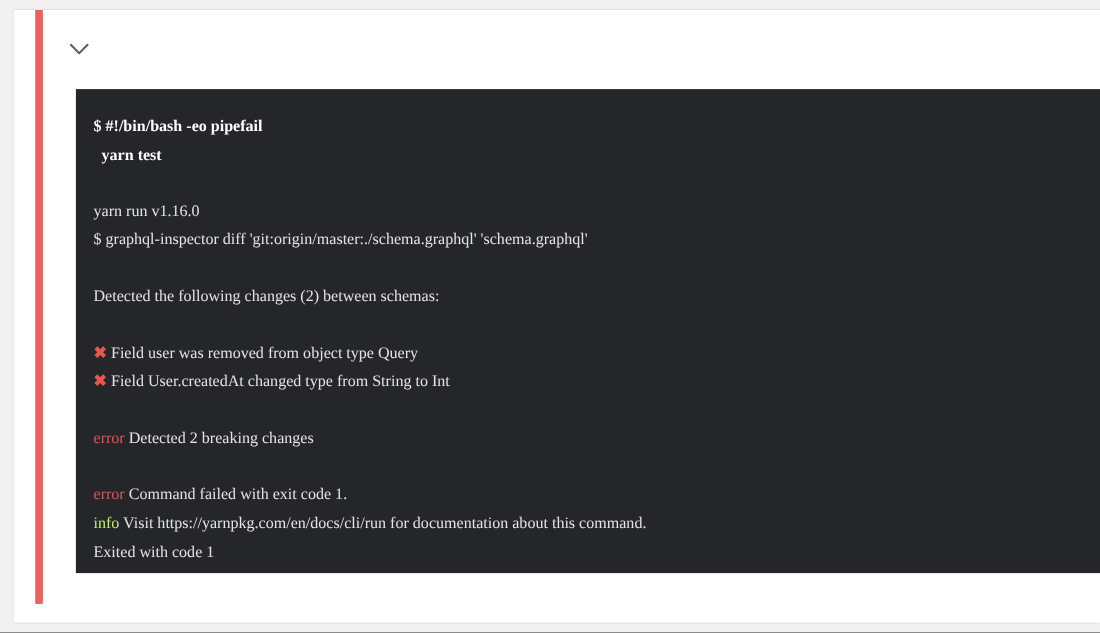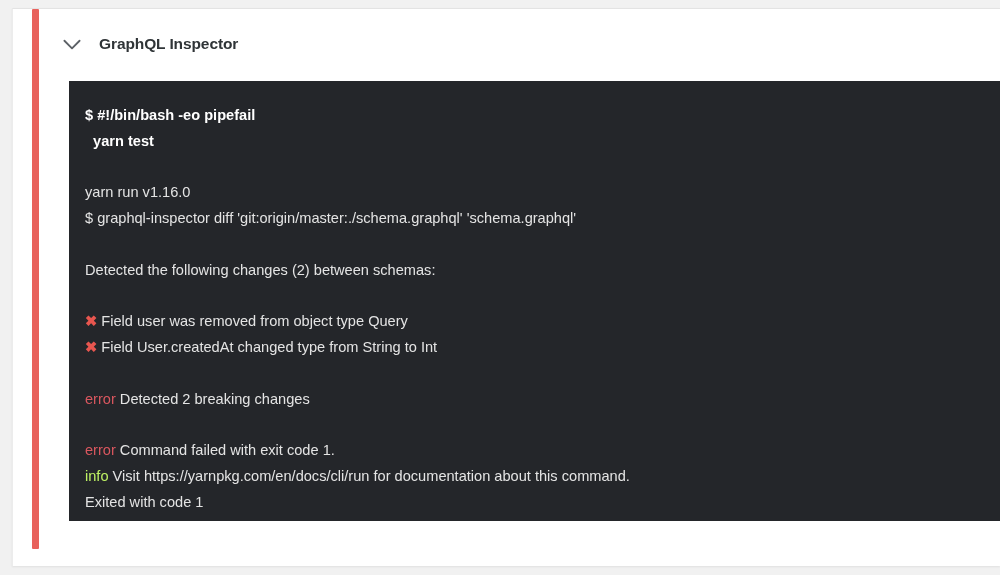--- a/index.html
+++ b/index.html
@@ -71,21 +71,21 @@
     left: 56px;
     top: 72px;
     width: 944px;
     height: 440px;
     background: #24262a;
     box-sizing: border-box;
     padding: 22px 16px 18px 16px;
     overflow: hidden;
   }
   .term-body {
-    font-family: Liberation Sans, sans-serif;
+    font-family: Liberation Serif, serif;
     font-size: 14.6px;
     line-height: 25.8px;
     color: #e4e4e4;
     white-space: pre;
   }
   .line { white-space: pre; }
   .line.blank { height: 25.8px; }
   .line.bold { font-weight: bold; color: #ffffff; }
   .tok-error { color: #d9575f; text-align: center; }
   .tok-info  { color: #bef264; }
@@ -95,20 +95,19 @@
 <body>
 
 <div class="card">
 
   <div class="status-stripe"></div>
 
   <div class="header">
     <svg class="chevron-icon" viewBox="0 0 24 24" fill="none" stroke="#5c6166" stroke-width="1.7" stroke-linecap="round" stroke-linejoin="round">
       <polyline points="5,9 12,16 19,9"></polyline>
     </svg>
-    <div class="header-title">GraphQL Inspector</div>
   </div>
 
   <div class="terminal">
     <div class="term-body" id="term-body"><div class="line bold"><span>$ #!/bin/bash -eo pipefail</span></div><div class="line bold"><span>  yarn test</span></div><div class="line blank">&nbsp;</div><div class="line"><span>yarn run v1.16.0</span></div><div class="line"><span>$ graphql-inspector diff 'git:origin/master:./schema.graphql' 'schema.graphql'</span></div><div class="line blank">&nbsp;</div><div class="line"><span>Detected the following changes (2) between schemas:</span></div><div class="line blank">&nbsp;</div><div class="line"><span class="tok-x">✖</span><span> Field user was removed from object type Query</span></div><div class="line"><span class="tok-x">✖</span><span> Field User.createdAt changed type from String to Int</span></div><div class="line blank">&nbsp;</div><div class="line"><span class="tok-error">error</span><span> Detected 2 breaking changes</span></div><div class="line blank">&nbsp;</div><div class="line"><span class="tok-error">error</span><span> Command failed with exit code 1.</span></div><div class="line"><span class="tok-info">info</span><span> Visit https://yarnpkg.com/en/docs/cli/run for documentation about this command.</span></div><div class="line"><span>Exited with code 1</span></div></div>
   </div>
 
 </div>
 
 </body></html>

